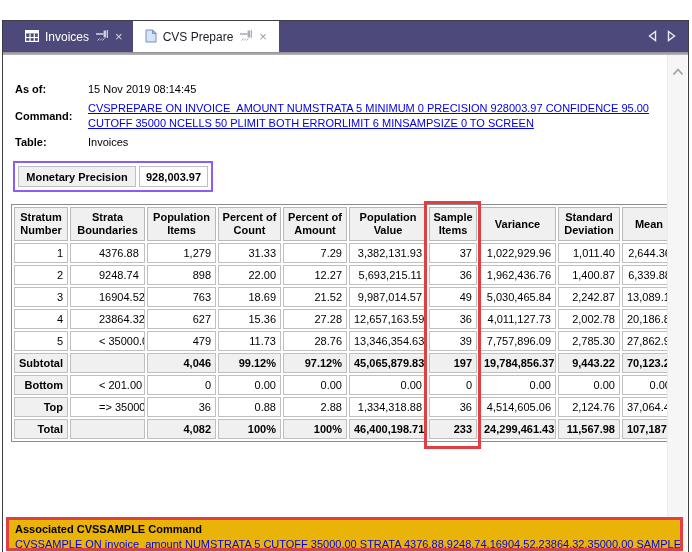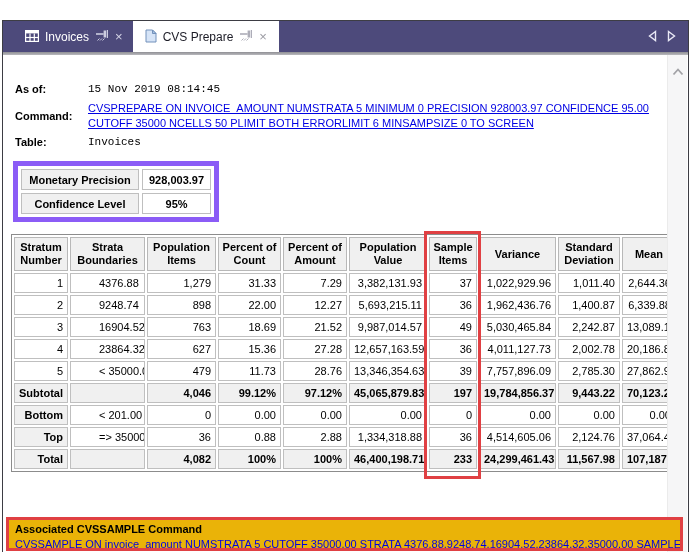--- a/index.html
+++ b/index.html
@@ -37,27 +37,27 @@
     position:absolute;left:0;right:0;top:31px;height:3px;
     background:linear-gradient(#8f8f94,#b9b9bd);
   }
   
   .content{
     position:absolute;left:0;top:34px;right:21px;bottom:0;background:#fff;
     padding:28px 0 0 12px;overflow:hidden;
   }
   .meta-row{display:flex;margin-bottom:6px;}
   .meta-label{font-weight:bold;flex:0 0 73px;}
-  .meta-value{white-space:nowrap;font-family:Liberation Mono, monospace;}
+  .meta-value{white-space:nowrap;}
   a.cmdlink{color:var(--link_blue,#0000e3);text-decoration:underline;cursor:pointer;}
   .cmd-wrap{max-width:598px;line-height:1.32;}
   
   table.summary{
     border-collapse:separate;border-spacing:3px;background:#fff;
-    border:5px solid #8b5cf6;margin:13px 0 0 -2px;
+    border:2px solid #8b5cf6;margin:13px 0 0 -2px;
   }
   table.summary td{
     border:1px solid #bfbfbf;font-weight:bold;text-align:center;
     padding:3px 6px;height:21px;
   }
   td.s-label{background:#f0f0f0;width:118px;}
   td.s-value{background:#fff;width:56px;}
   
   .tablewrap{position:relative;margin:12px 0 0 -4px;width:630px;}
   table.strata{
@@ -178,24 +178,20 @@
     <div class="meta-row">
       <span class="meta-label">Table:</span>
       <span class="meta-value">Invoices</span>
     </div>
 
     <table class="summary">
       <tbody>
           <tr>
             <td class="s-label">Monetary Precision</td>
             <td class="s-value">928,003.97</td>
-          </tr>
-          <tr>
-            <td class="s-label">Confidence Level</td>
-            <td class="s-value">95%</td>
           </tr>
         </tbody>
     </table>
 
     <div class="tablewrap">
       <table class="strata">
         <colgroup>
           <col style="width:54px">
             <col style="width:75px">
             <col style="width:69px">

